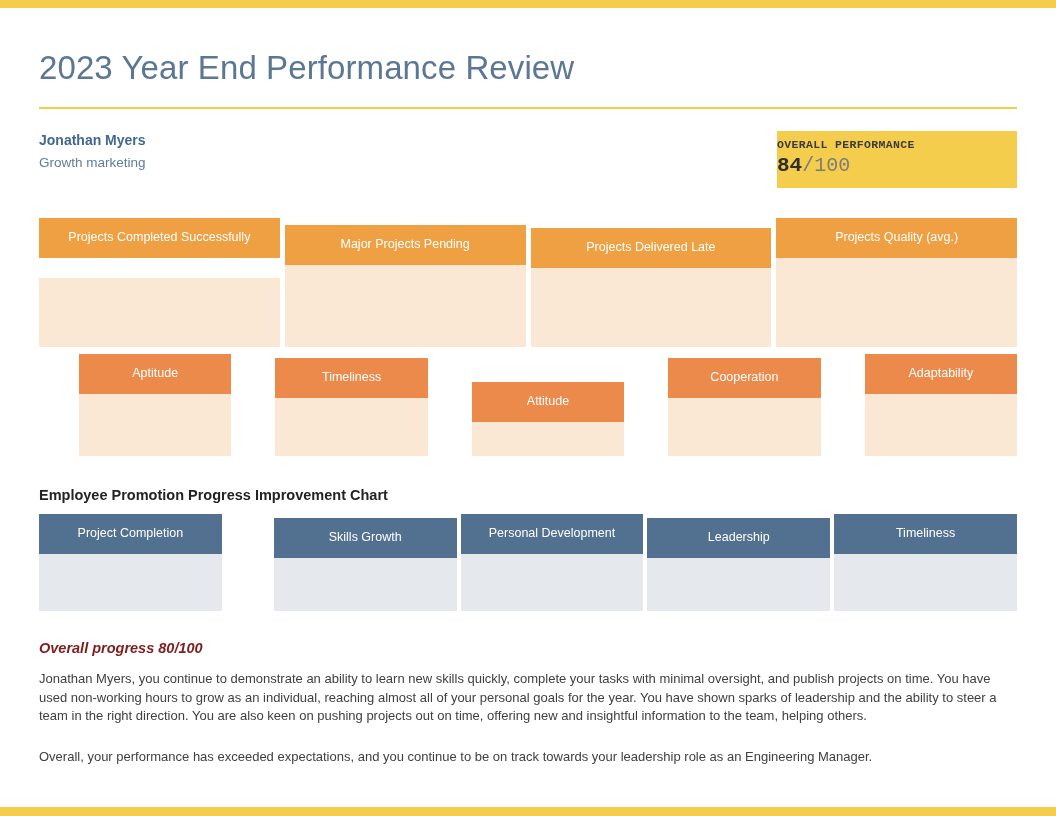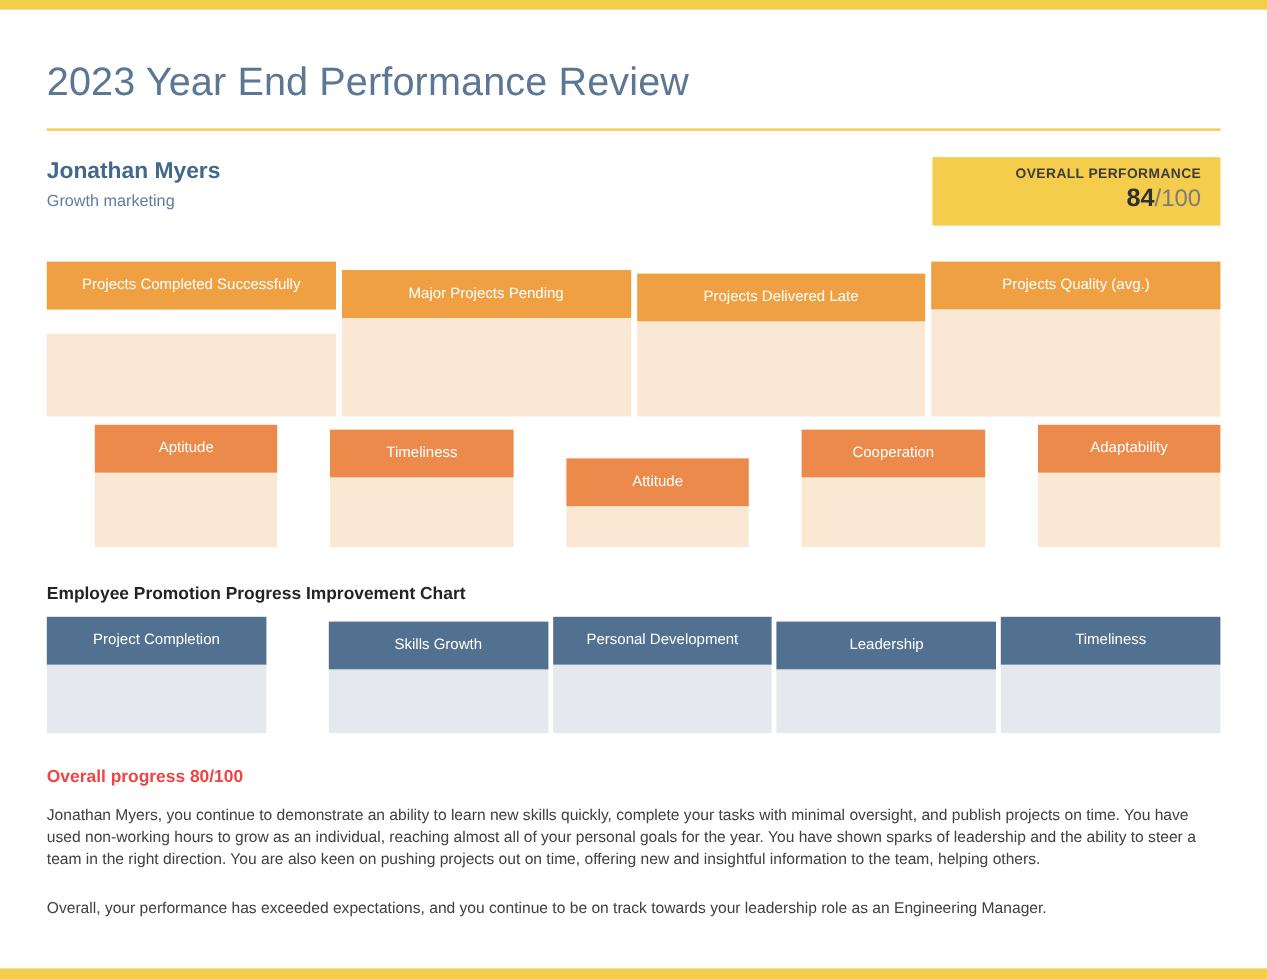--- a/index.html
+++ b/index.html
@@ -63,39 +63,39 @@
 
   
   .emp-row {
     display: flex;
     justify-content: space-between;
     align-items: flex-start;
     height: 62px;
   }
   .emp-ident { padding-top: 2px; }
   .emp-name {
-    font-size: 19px;
+    font-size: 14px;
     font-weight: bold;
     color: #42688c;
     margin: 0 0 7px 0;
     line-height: 1.1;
   }
   .emp-role {
     font-size: 13.5px;
     color: #5d7e9c;
     line-height: 1.1;
   }
 
   .score-badge {
     width: 240px;
     height: 57px;
     background: #f4cd4c;
     box-sizing: border-box;
     padding: 8px 16px 0 0;
-    text-align: right;
+    font-family: Liberation Mono, monospace;
   }
   .score-label {
     font-size: 11.5px;
     font-weight: bold;
     color: #3c3c3c;
     letter-spacing: 0.35px;
     line-height: 1.1;
     margin-bottom: 3px;
   }
   .score-value { line-height: 1.05; }
@@ -160,23 +160,24 @@
   .chart-promotion .col { margin-right: 4px; }
   .chart-promotion .col:last-child { margin-right: 0; }
   .chart-promotion .col-head { background: #52708f; }
   .chart-promotion .col-body { background: #e5e8ed; }
 
   
   .summary { margin-top: 30px; }
   .summary-heading {
     font-size: 14.5px;
     font-weight: bold;
-    color: #ef4444;
+    color: #7f1d1d;
     margin: 0 0 13px 0;
     line-height: 1.1;
+    font-style: italic;
   }
   .summary-para {
     font-size: 13px;
     color: #404040;
     line-height: 1.42;
     margin: 0 0 22px 0;
     max-width: 962px;
   }
   .summary-para:last-child { margin-bottom: 0; }
 </style>

